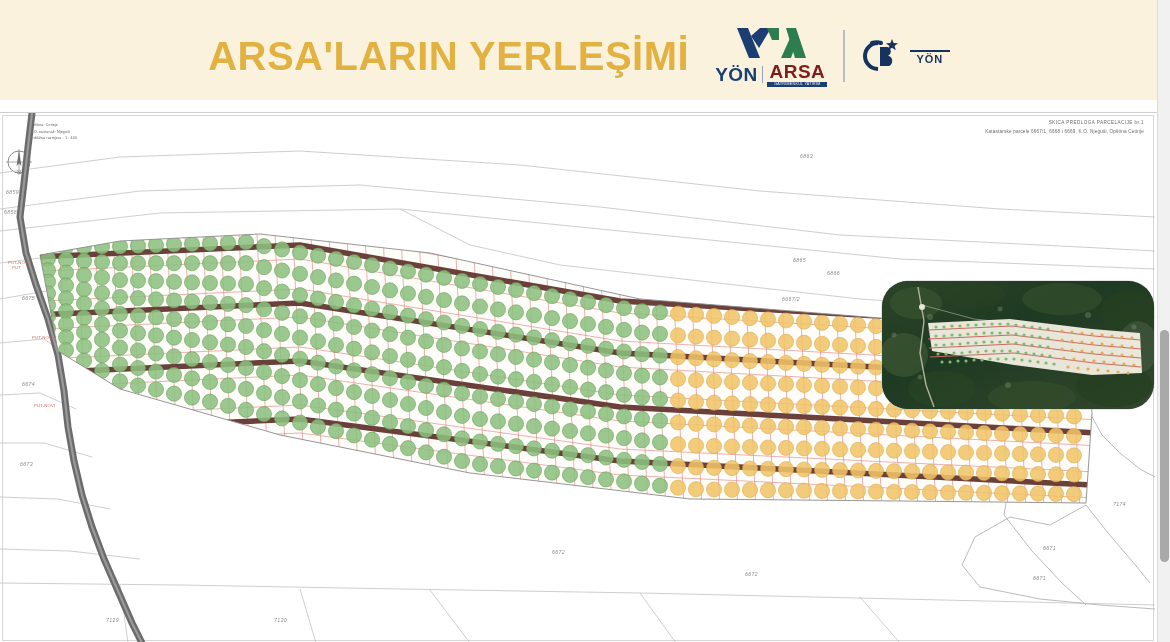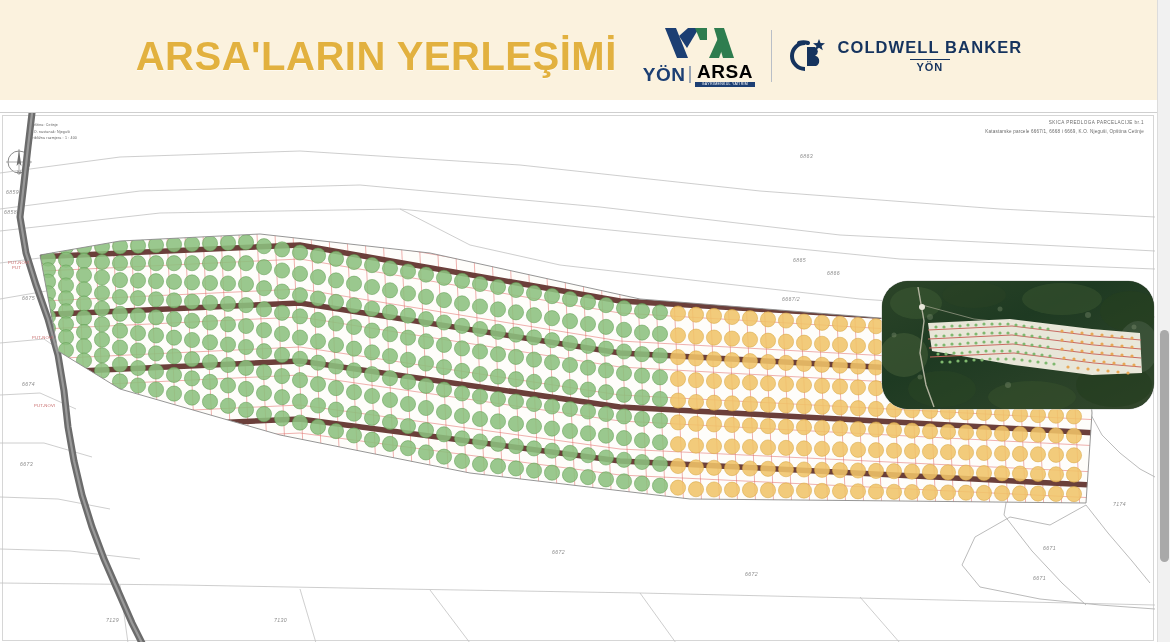--- a/index.html
+++ b/index.html
@@ -14,21 +14,21 @@
       font-family:"Liberation Sans",sans-serif;white-space:nowrap;
       text-shadow:0 1px 0 rgba(255,255,255,.55);}
 
   .logos{display:flex;align-items:center;gap:16px;}
   .yon-arsa{display:flex;flex-direction:column;align-items:center;line-height:1;}
   .ya-mark{width:74px;height:34px;display:block;}
   .ya-text{display:flex;align-items:center;gap:4px;margin-top:2px;}
   .ya-yon{font-size:19px;font-weight:bold;color:#1c3f73;letter-spacing:.5px;}
   .ya-bar{width:1.5px;height:17px;background:#9aa6b5;}
   .ya-arsa-wrap{display:flex;flex-direction:column;align-items:center;}
-  .ya-arsa{font-size:19px;font-weight:bold;color:#000000;letter-spacing:.5px;}
+  .ya-arsa{font-size:19px;font-weight:bold;color:#7f1d1d;letter-spacing:.5px;}
   .ya-arsa-sub{font-size:3.6px;color:#1c3f73;background:#1c3f73;color:#fff;
       width:60px;height:5px;line-height:5px;text-align:center;letter-spacing:.3px;
       overflow:hidden;margin-top:1px;}
 
   .divider-v{width:1.5px;height:52px;background:#b9bfc7;}
 
   .cb{display:flex;align-items:center;gap:9px;}
   .cb-mark{width:40px;height:38px;display:block;}
   .cb-text{display:flex;flex-direction:column;align-items:center;line-height:1;}
   .cb-name{font-size:16.5px;font-weight:bold;color:#15335e;letter-spacing:1.1px;white-space:nowrap;}
@@ -100,21 +100,20 @@
 
         <div class="cb">
           <svg class="cb-mark" viewBox="0 0 40 38">
             <path d="M17 6 a12 12 0 1 0 0 26 a12 12 0 0 1 0 -26 z" fill="none" stroke="#15335e" stroke-width="4"></path>
             <path d="M11 6 a13 13 0 0 1 9 0" fill="none" stroke="#15335e" stroke-width="4" stroke-linecap="round"></path>
             <path d="M19 10 h8 a5 5 0 0 1 0 9 h-8 z" fill="#15335e"></path>
             <path d="M19 19 h9 a5.5 5.5 0 0 1 0 10 h-9 z" fill="#15335e"></path>
             <polygon points="31,2 32.6,6.1 37,6.3 33.6,9 34.8,13.2 31,10.8 27.2,13.2 28.4,9 25,6.3 29.4,6.1" fill="#15335e"></polygon>
           </svg>
           <div class="cb-text">
-            <span class="cb-name">COLDWELL BANKER</span>
             <span class="cb-rule"></span>
             <span class="cb-sub">YÖN</span>
           </div>
         </div>
 
       </div>
     </div>
   </div>
 
   <div class="sheet">

